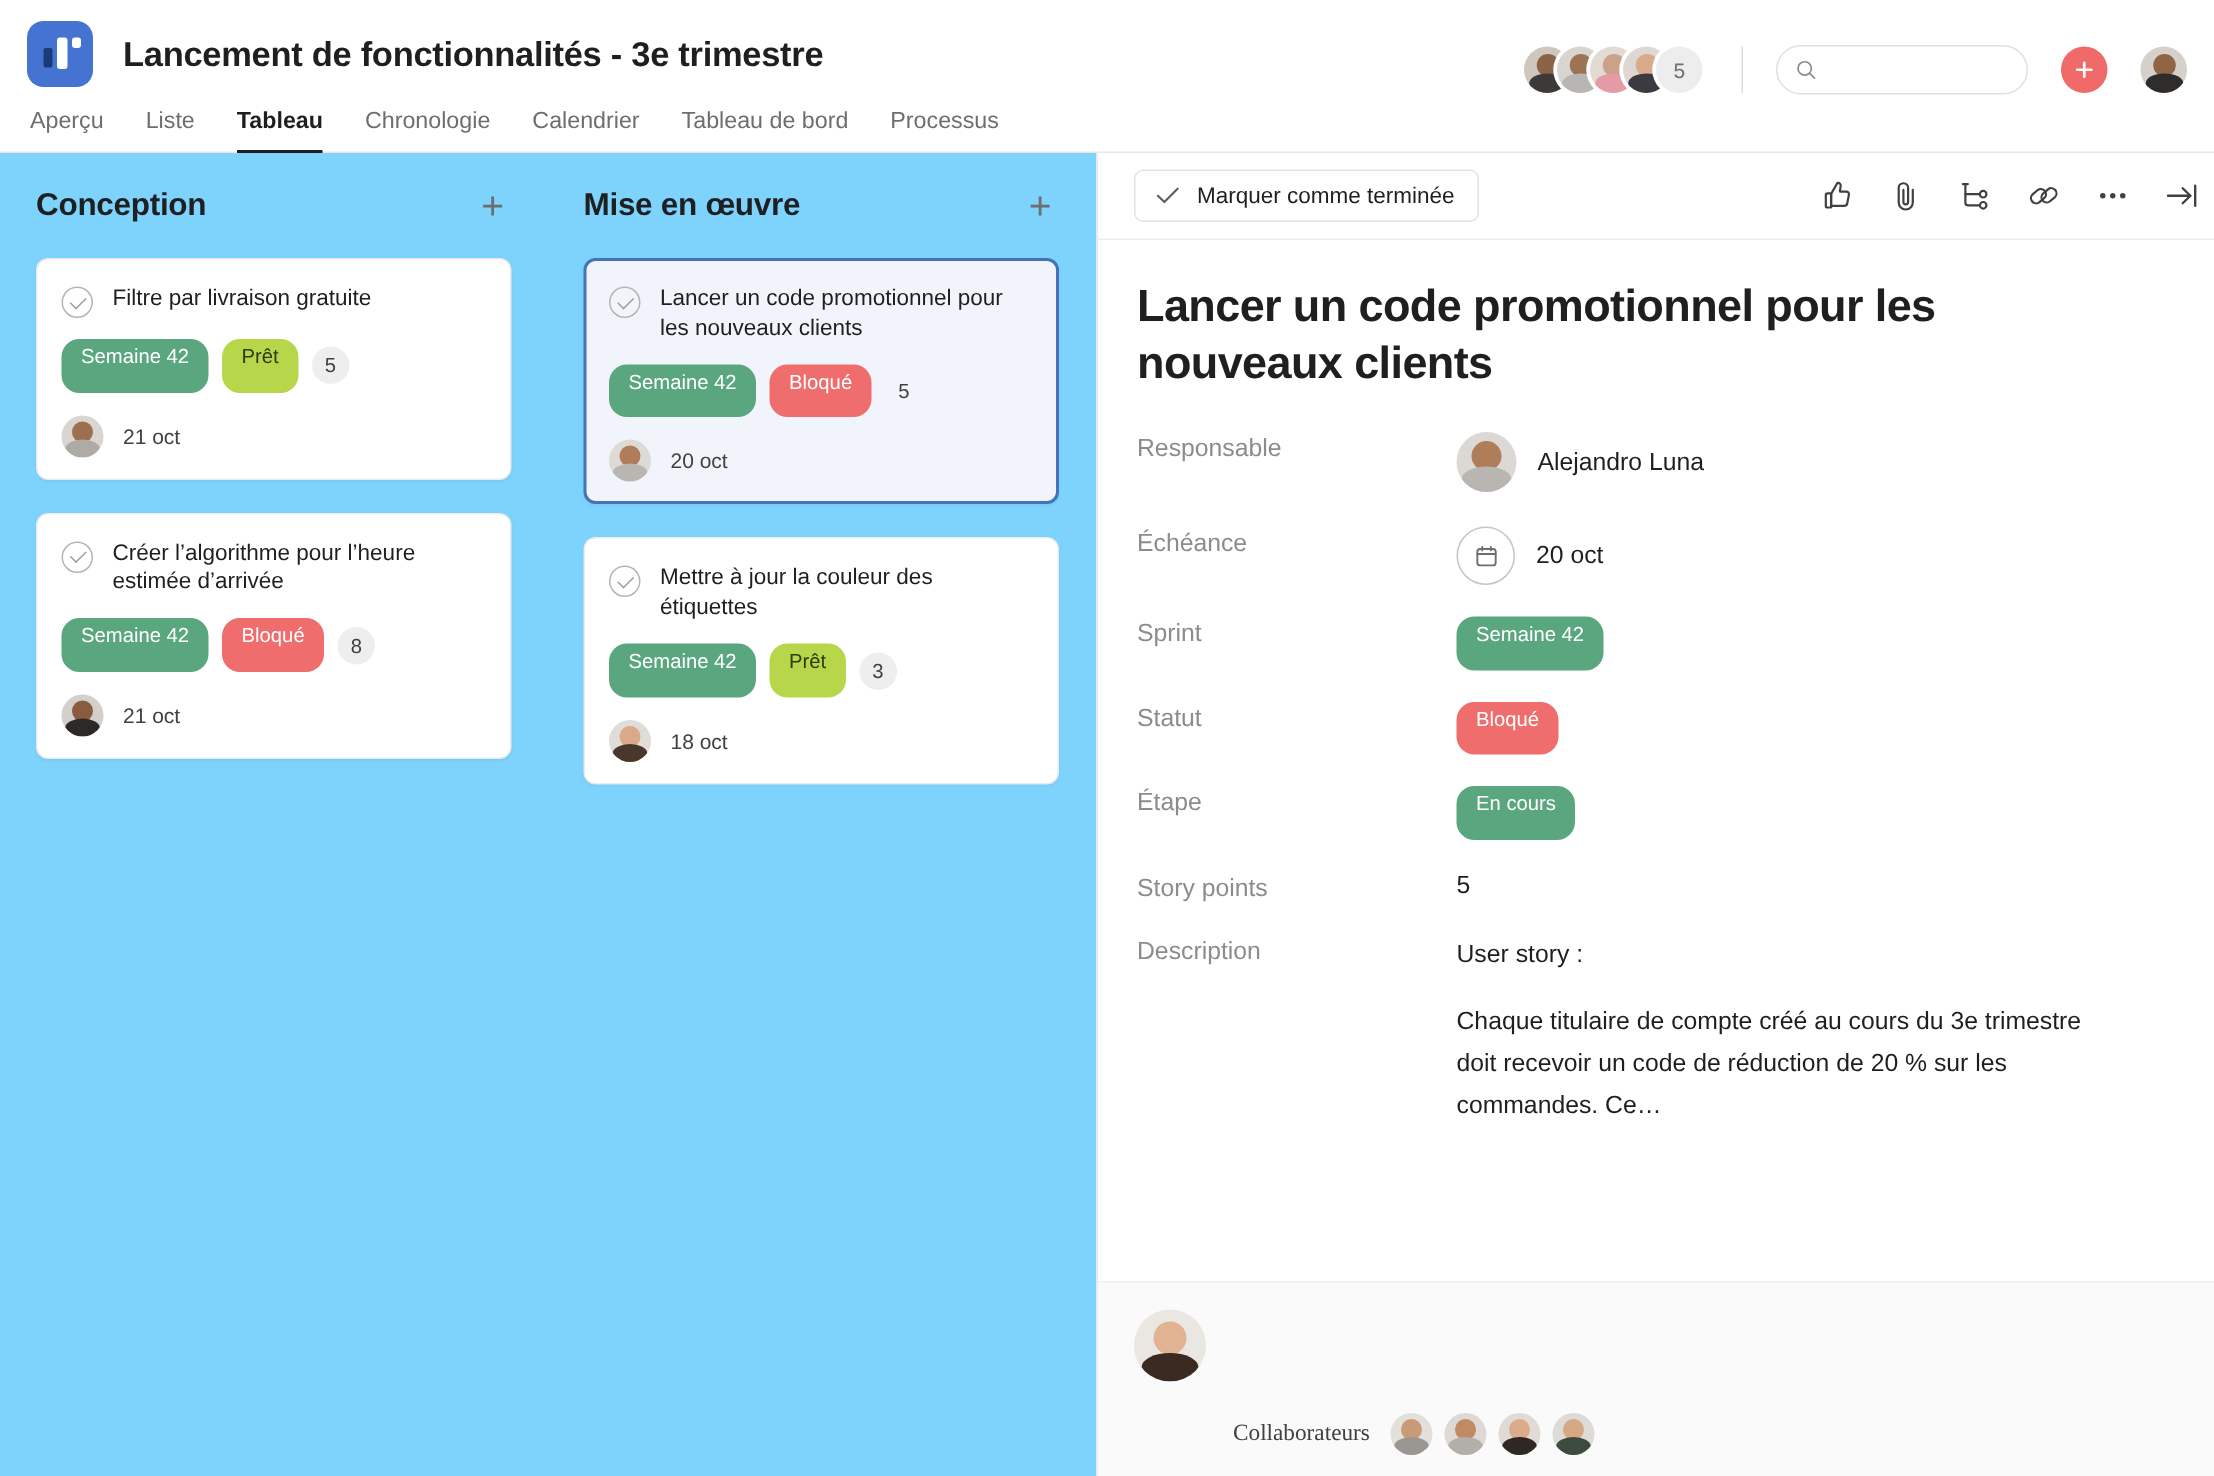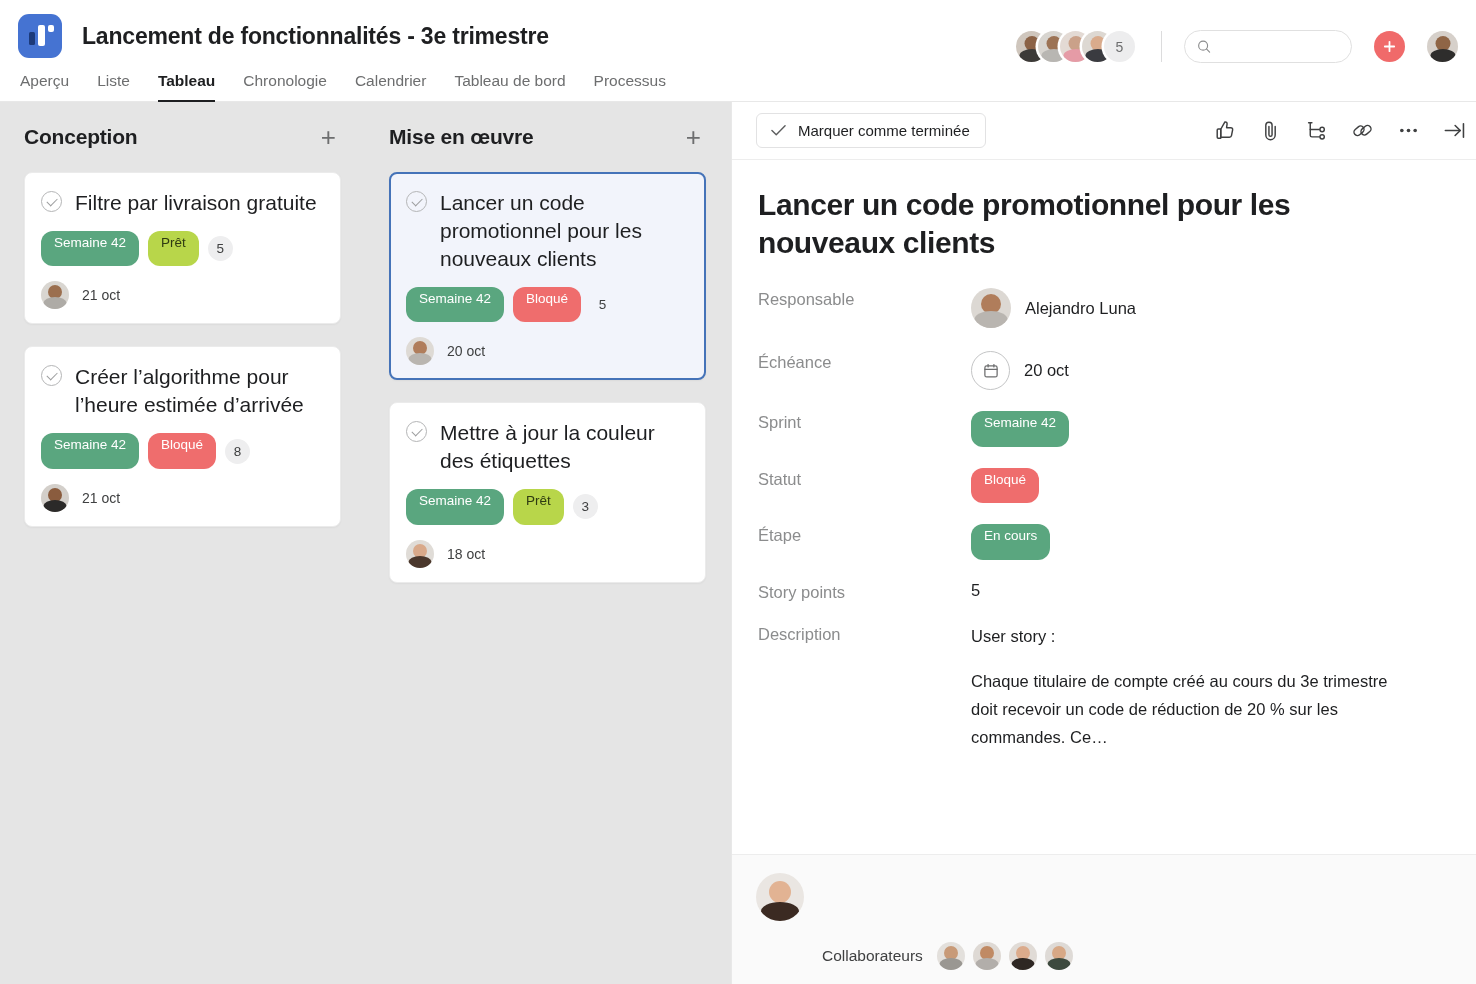--- a/index.html
+++ b/index.html
@@ -90,21 +90,21 @@
   .av .body {
     position: absolute; left: 50%; transform: translateX(-50%);
     border-radius: 50% 50% 0 0;
   }
 
   
   .main { display: flex; height: 882px; }
 
   
   .board {
-    width: 731px; background: #e5e5e5; padding: 22px 0 0 0;
+    width: 731px; background: #7dd3fc; padding: 22px 0 0 0;
     display: flex; gap: 0; overflow: hidden; position: relative;
   }
   .column { width: 365px; padding: 0 24px; }
   .col-head {
     display: flex; align-items: center; justify-content: space-between;
     margin-bottom: 22px; padding-right: 2px;
   }
   .col-title { font-size: 21px; font-weight: bold; color: #1e1f21; letter-spacing: -0.2px; }
   .col-add {
     font-size: 26px; color: #6d6e6f; line-height: 1; cursor: pointer;
@@ -120,21 +120,21 @@
   .card-top { display: flex; align-items: flex-start; gap: 13px; }
   .check-circle {
     width: 21px; height: 21px; border-radius: 50%; border: 1.6px solid #b4b5b6;
     flex: none; margin-top: 2px; position: relative;
   }
   .check-circle::after {
     content: ""; position: absolute; left: 5px; top: 5.5px;
     width: 8.5px; height: 4.5px; border-left: 1.7px solid #9c9d9e;
     border-bottom: 1.7px solid #9c9d9e; transform: rotate(-45deg);
   }
-  .card-title { font-size: 21px; color: #1e1f21; line-height: 1.33; }
+  .card-title { font-size: 15px; color: #1e1f21; line-height: 1.33; }
   .tag-row { display: flex; align-items: center; gap: 9px; margin-top: 14px; margin-left: 0; }
   .tag {
     border-radius: 12px; padding: 4px 13px 16px 13px;
     font-size: 13.5px; color: #ffffff; white-space: nowrap; line-height: 1.15;
   }
   .tag.sprint { background: #5aa67f; }
   .tag.blocked { background: #ef6d6d; }
   .tag.ready { background: #b8d64a; color: #2f3b12; }
   .pts {
     width: 25px; height: 25px; border-radius: 50%; background: #eeeeef;
@@ -188,21 +188,21 @@
     padding: 18px 24px 0 24px; height: 130px;
   }
   .comment-row { display: flex; align-items: center; gap: 18px; }
   .comment-input {
     flex: 1; height: 43px; border: 1px solid #e2e2e3; border-radius: 7px;
     background: #fff; padding: 0 15px; font-size: 15.5px; font-family: inherit;
     color: #1e1f21; outline: none;
   }
   .comment-input::placeholder { color: #7c7d7e; }
   .collab-row { display: flex; align-items: center; gap: 14px; margin-top: 21px; padding-left: 66px; }
-  .collab-label { font-size: 15.5px; color: #3f4041; }
+  .collab-label { font-size: 15.5px; color: #3f4041; font-family: Liberation Serif, serif; }
   .collab-avs { display: flex; gap: 8px; }
 </style>
 </head>
 <body>
 
 <div class="topbar">
   <div class="title-row">
     <div class="app-logo">
       <div class="bar-a"></div>
         <div class="bar-b"></div>

